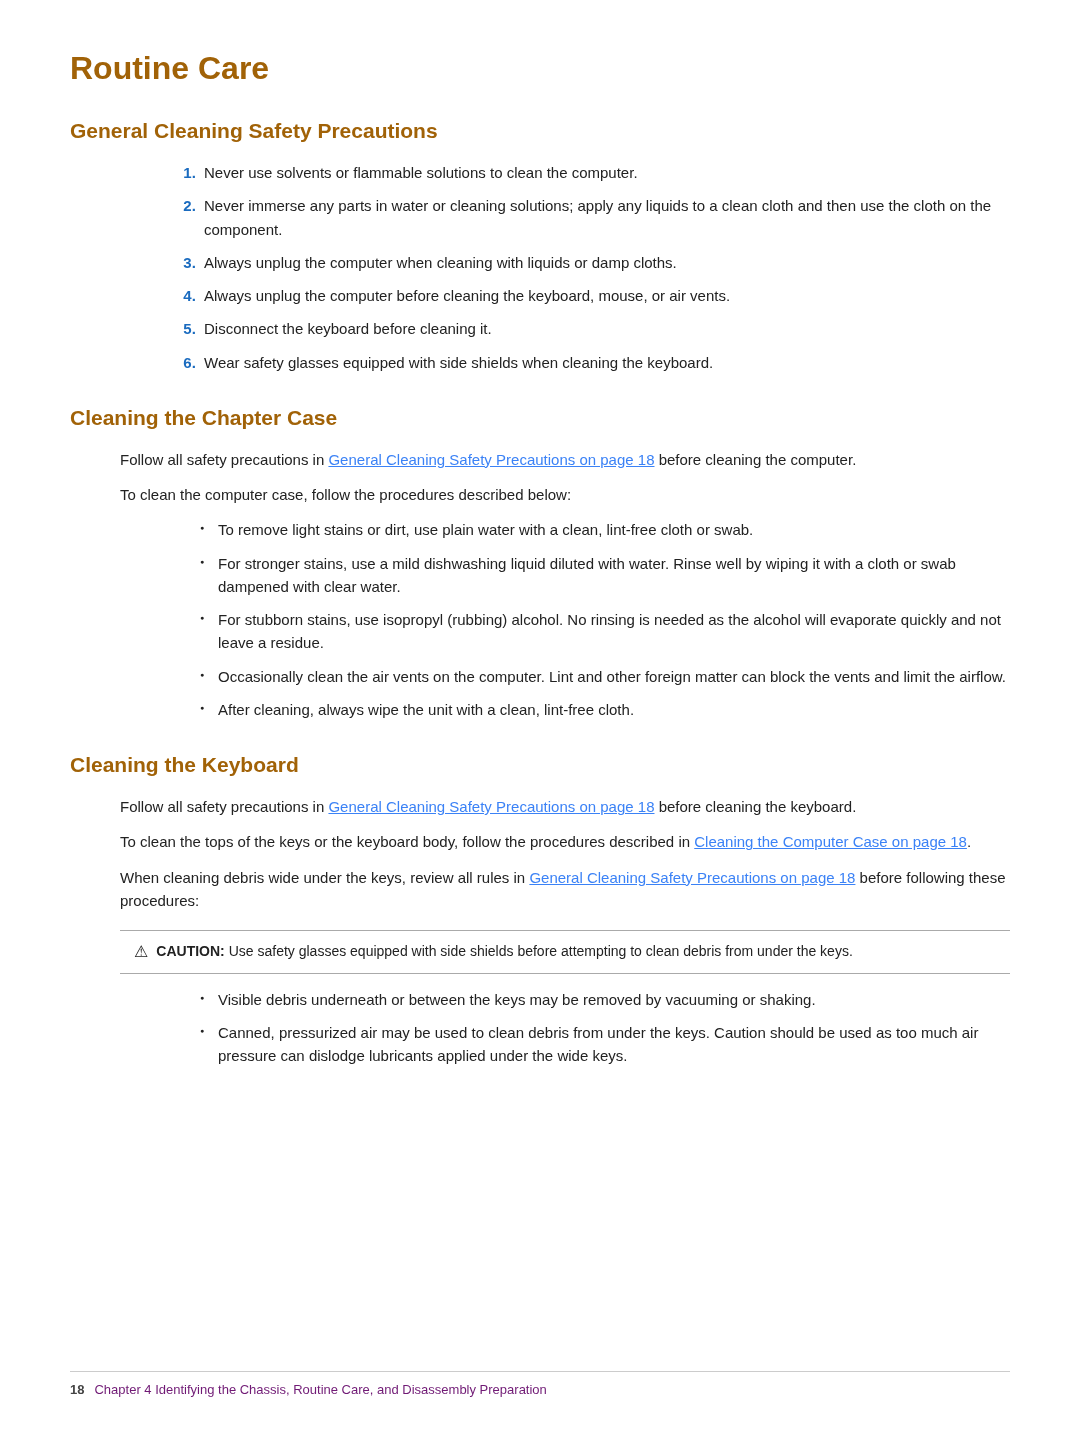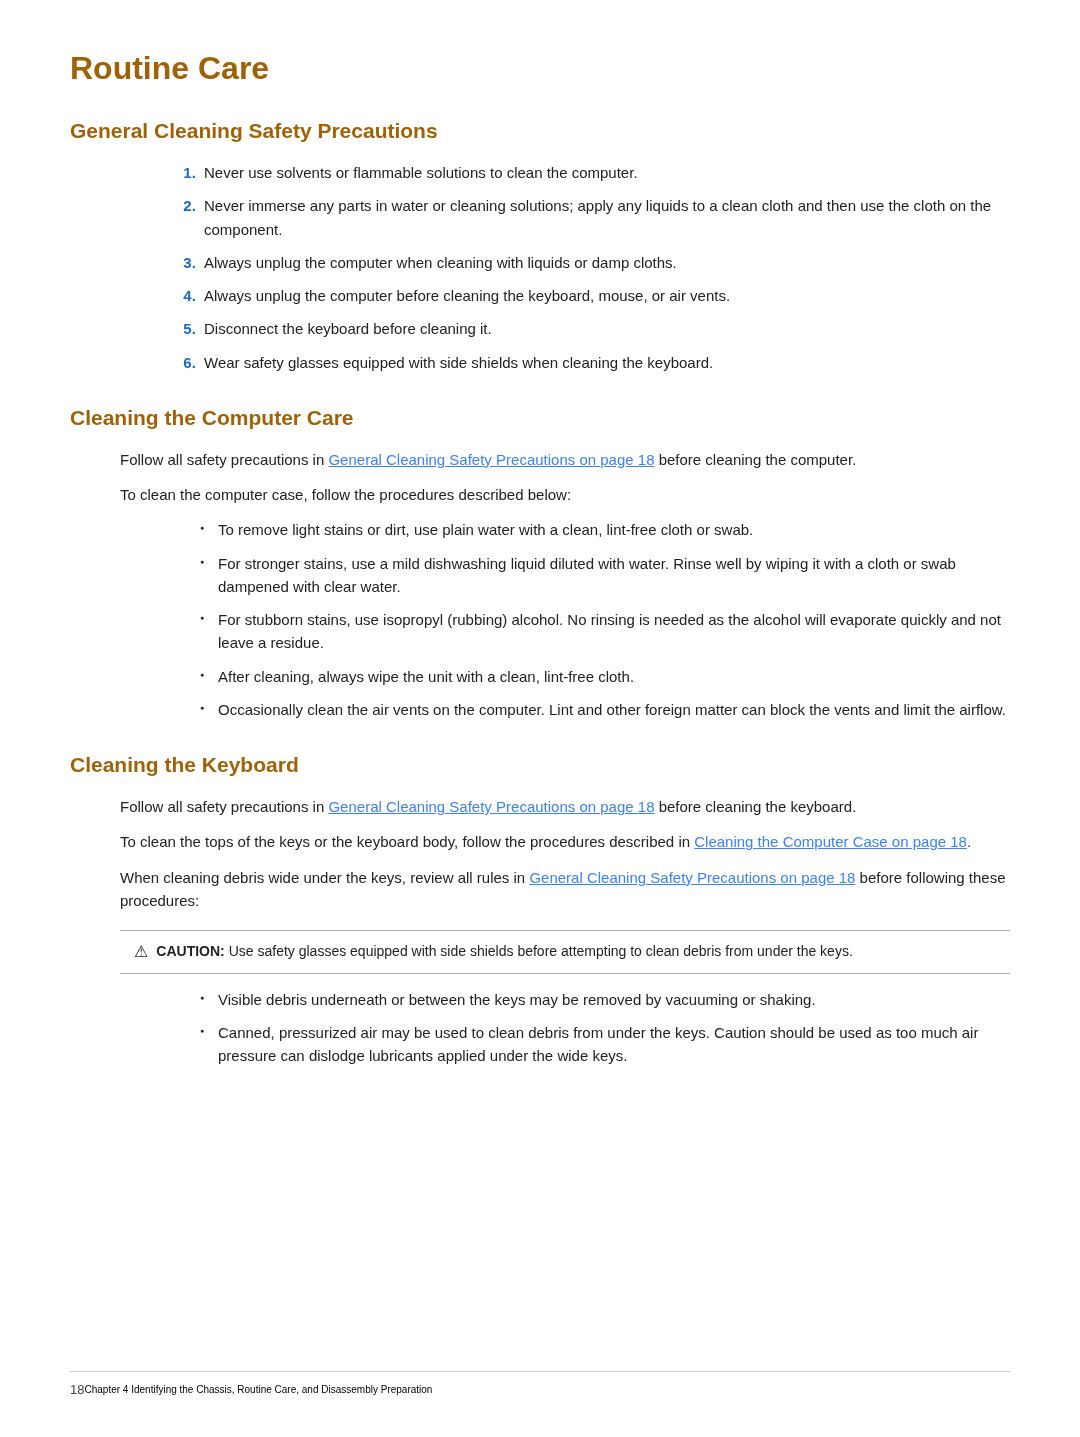--- a/index.html
+++ b/index.html
@@ -124,57 +124,58 @@
       right: 70px;
       border-top: 1px solid #cccccc;
       padding-top: 10px;
       font-size: 13px;
       color: #444444;
       display: flex;
       align-items: center;
     }
 
     .footer-page {
-      font-weight: normal;
+      margin-right: 10px;
+      font-weight: bold;
     }
 
     .footer-chapter {
-      font-size: 10px;
-      color: #000000;
+      font-size: 13px;
+      color: #701a75;
     }
   </style>
 </head>
 <body>
 
 <h1 class="page-title">Routine Care</h1>
 
 <h2 class="section-title">General Cleaning Safety Precautions</h2>
 <div class="section-body">
   <ol class="numbered-list">
     <li>Never use solvents or flammable solutions to clean the computer.</li>
     <li>Never immerse any parts in water or cleaning solutions; apply any liquids to a clean cloth and then use the cloth on the component.</li>
     <li>Always unplug the computer when cleaning with liquids or damp cloths.</li>
     <li>Always unplug the computer before cleaning the keyboard, mouse, or air vents.</li>
     <li>Disconnect the keyboard before cleaning it.</li>
     <li>Wear safety glasses equipped with side shields when cleaning the keyboard.</li>
   </ol>
 </div>
 
-<h2 class="section-title">Cleaning the Computer Care</h2>
+<h2 class="section-title">Cleaning the Chapter Case</h2>
 <div class="section-body">
   <p class="body-text">
     <span>Follow all safety precautions in </span><a class="inline-link">General Cleaning Safety Precautions on page 18</a><span> before cleaning the computer.</span>
   </p>
   <p class="body-text">To clean the computer case, follow the procedures described below:</p>
   <ul class="bullet-list">
     <li>To remove light stains or dirt, use plain water with a clean, lint-free cloth or swab.</li>
     <li>For stronger stains, use a mild dishwashing liquid diluted with water. Rinse well by wiping it with a cloth or swab dampened with clear water.</li>
     <li>For stubborn stains, use isopropyl (rubbing) alcohol. No rinsing is needed as the alcohol will evaporate quickly and not leave a residue.</li>
+    <li>Occasionally clean the air vents on the computer. Lint and other foreign matter can block the vents and limit the airflow.</li>
     <li>After cleaning, always wipe the unit with a clean, lint-free cloth.</li>
-    <li>Occasionally clean the air vents on the computer. Lint and other foreign matter can block the vents and limit the airflow.</li>
   </ul>
 </div>
 
 <h2 class="section-title">Cleaning the Keyboard</h2>
 <div class="section-body">
   <p class="body-text">
     <span>Follow all safety precautions in </span><a class="inline-link">General Cleaning Safety Precautions on page 18</a><span> before cleaning the keyboard.</span>
   </p>
   <p class="body-text">
     <span>To clean the tops of the keys or the keyboard body, follow the procedures described in </span><a class="inline-link">Cleaning the Computer Case on page 18</a><span>.</span>

